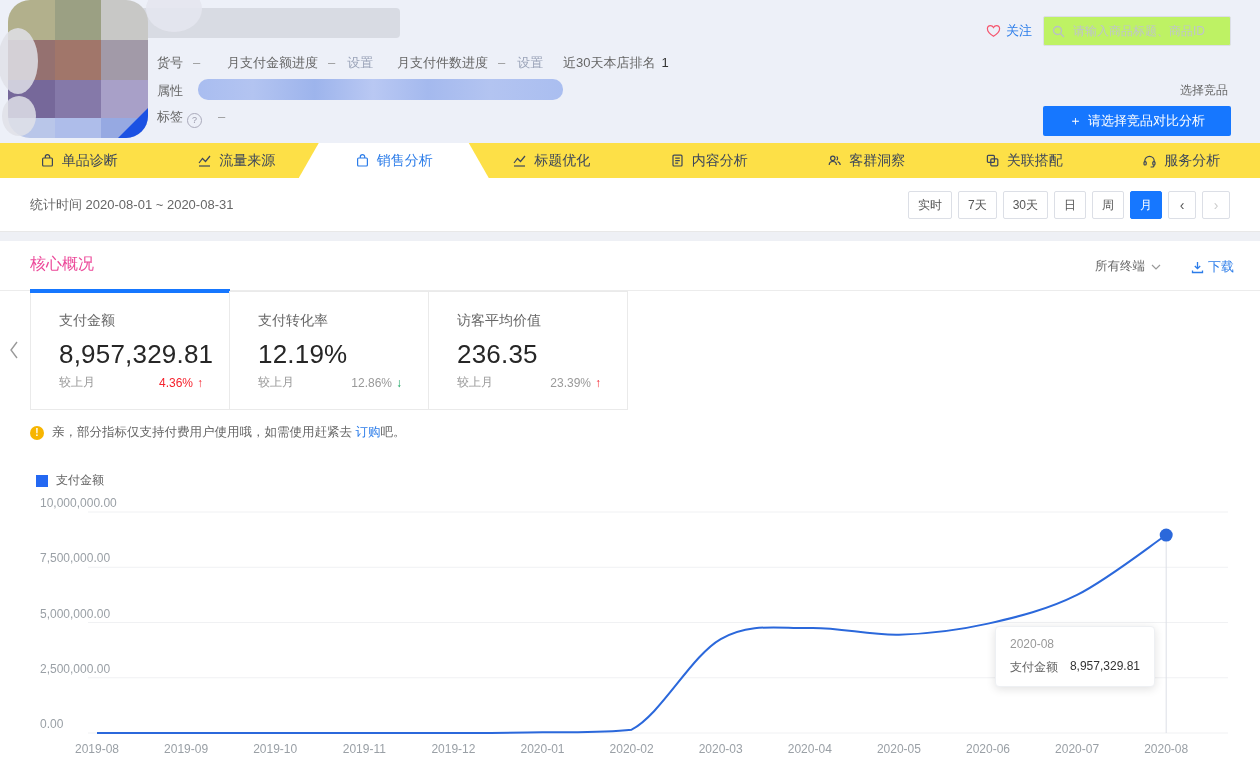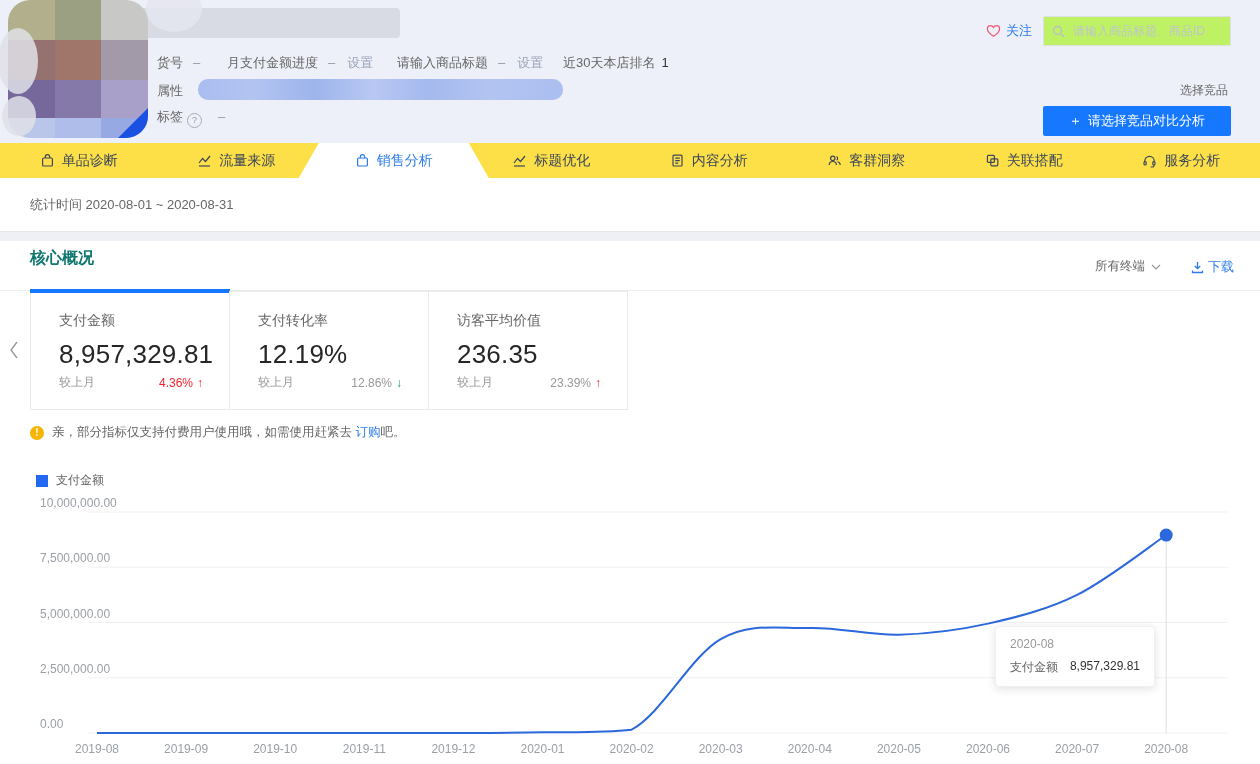--- a/index.html
+++ b/index.html
@@ -48,21 +48,21 @@
   .stat-time{position:absolute;left:30px;top:0;line-height:54px;font-size:13px;color:#666;}
   .ranges{position:absolute;right:30px;top:13px;display:flex;gap:6px;}
   .rng{height:28px;min-width:28px;padding:0 9px;background:#fff;border:1px solid #dcdfe6;border-radius:2px;font-size:12px;
     color:#555;display:flex;align-items:center;justify-content:center;cursor:pointer;box-sizing:border-box;
     font-family:"Liberation Sans","DejaVu Sans",sans-serif;}
   .rng.active{background:#1677ff;border-color:#1677ff;color:#fff;}
   .rng.arrow{font-size:14px;padding:0 8px;}
   .rng.disabled{color:#ccc;cursor:default;}
   .gapstrip{position:absolute;left:0;top:232px;width:1260px;height:9px;background:#eef0f5;}
   
-  .sec-title{position:absolute;left:30px;top:248px;font-size:16px;font-weight:700;color:#0f766e;}
+  .sec-title{position:absolute;left:30px;top:254px;font-size:16px;font-weight:400;color:#ec4899;}
   .terminal{position:absolute;left:1095px;top:258px;display:flex;align-items:center;gap:6px;font-size:12.5px;color:#666;cursor:pointer;}
   .download{position:absolute;left:1191px;top:258px;display:flex;align-items:center;gap:4px;font-size:13px;color:#2b7ce9;cursor:pointer;font-family:Liberation Serif, serif;}
   .sec-divider{position:absolute;left:0;top:290px;width:1260px;height:1px;background:#ececec;}
   .cards{position:absolute;left:30px;top:291px;display:flex;}
   .card{width:200px;height:119px;border:1px solid #eaeaea;box-sizing:border-box;background:#fff;position:relative;
     padding:20px 28px 0;cursor:pointer;}
   .card + .card{margin-left:-1px;}
   .card.active::before{content:"";position:absolute;left:-1px;top:-3px;width:200px;height:4px;background:#1677ff;}
   .card .lbl{font-size:14px;color:#666;margin-bottom:9px;}
   .card .val{font-size:26px;color:#262626;letter-spacing:.2px;}
@@ -117,21 +117,21 @@
   <span class="blob b2"></span>
   <span class="blob b3"></span>
 
   <div class="fld" style="left:157px;top:54px;">
     <span>货号</span><span class="dash">–</span>
   </div>
   <div class="fld" style="left:227px;top:54px;">
     <span>月支付金额进度</span><span class="dash">–</span><span class="action">设置</span>
   </div>
   <div class="fld" style="left:397px;top:54px;">
-    <span>请输入商品标题</span><span class="dash">–</span><span class="action">设置</span>
+    <span>月支付件数进度</span><span class="dash">–</span><span class="action">设置</span>
   </div>
   <div class="fld" style="left:563px;top:54px;">
     <span>近30天本店排名</span><span class="val">1</span>
   </div>
 
   <div class="fld" style="left:157px;top:82px;">
     <span>属性</span>
   </div>
   <div class="attr-bar"></div>
 
@@ -219,20 +219,30 @@
         <rect x="2" y="8.6" width="2.2" height="3.4" rx="1"></rect>
         <rect x="10.8" y="8.6" width="2.2" height="3.4" rx="1"></rect>
         <path d="M12 12v.4a1.6 1.6 0 01-1.6 1.6H8.6"></path>
       </svg>
     <span>服务分析</span>
   </div>
 </div>
 
 <div class="statbar">
   <div class="stat-time">统计时间 2020-08-01 ~ 2020-08-31</div>
+  <div class="ranges">
+    <button class="rng">实时</button>
+    <button class="rng">7天</button>
+    <button class="rng">30天</button>
+    <button class="rng">日</button>
+    <button class="rng">周</button>
+    <button class="rng active">月</button>
+    <button class="rng arrow">‹</button>
+    <button class="rng arrow disabled">›</button>
+  </div>
 </div>
 <div class="gapstrip"></div>
 
 <div class="sec-title">核心概况</div>
 
 <div class="terminal">
   <span>所有终端</span>
   <svg width="10" height="6" viewBox="0 0 10 6">
       <polyline points="1,1 5,5 9,1" fill="none" stroke="#999" stroke-width="1.2"></polyline>
     </svg>

